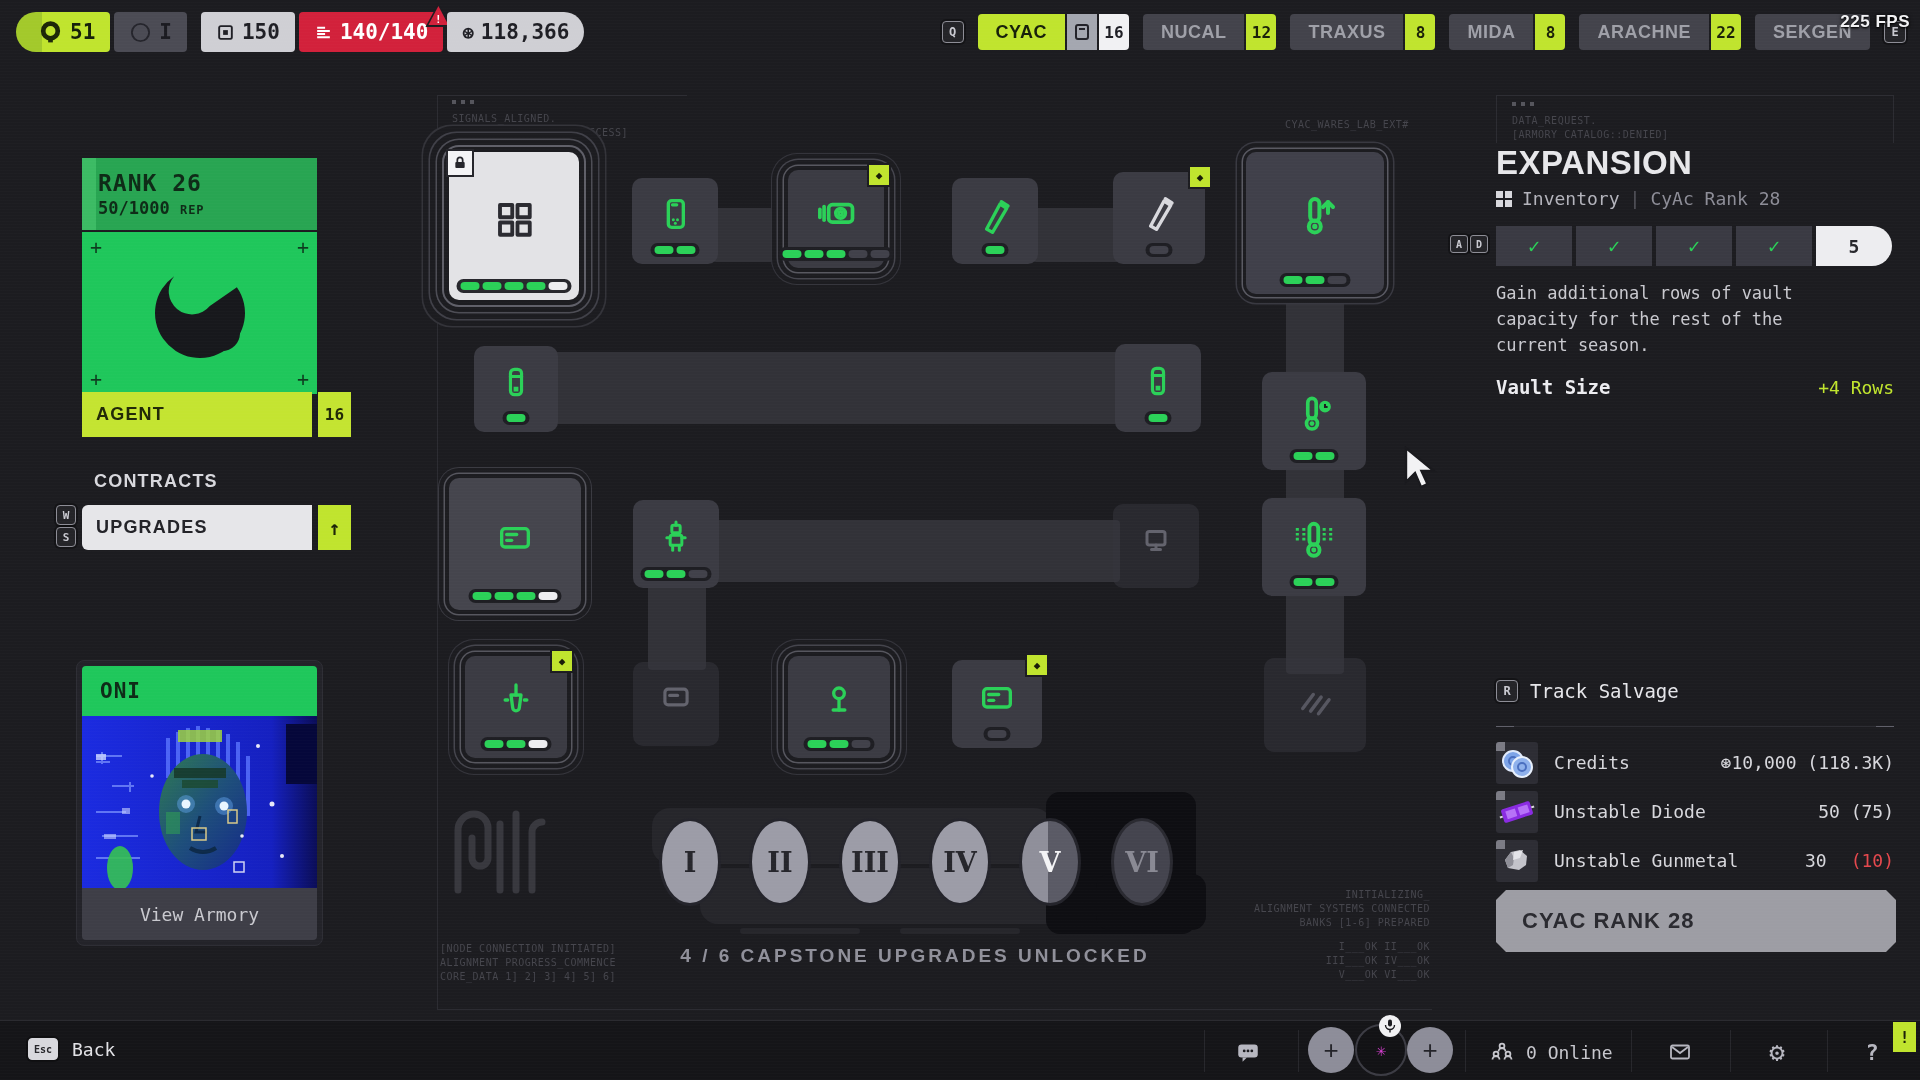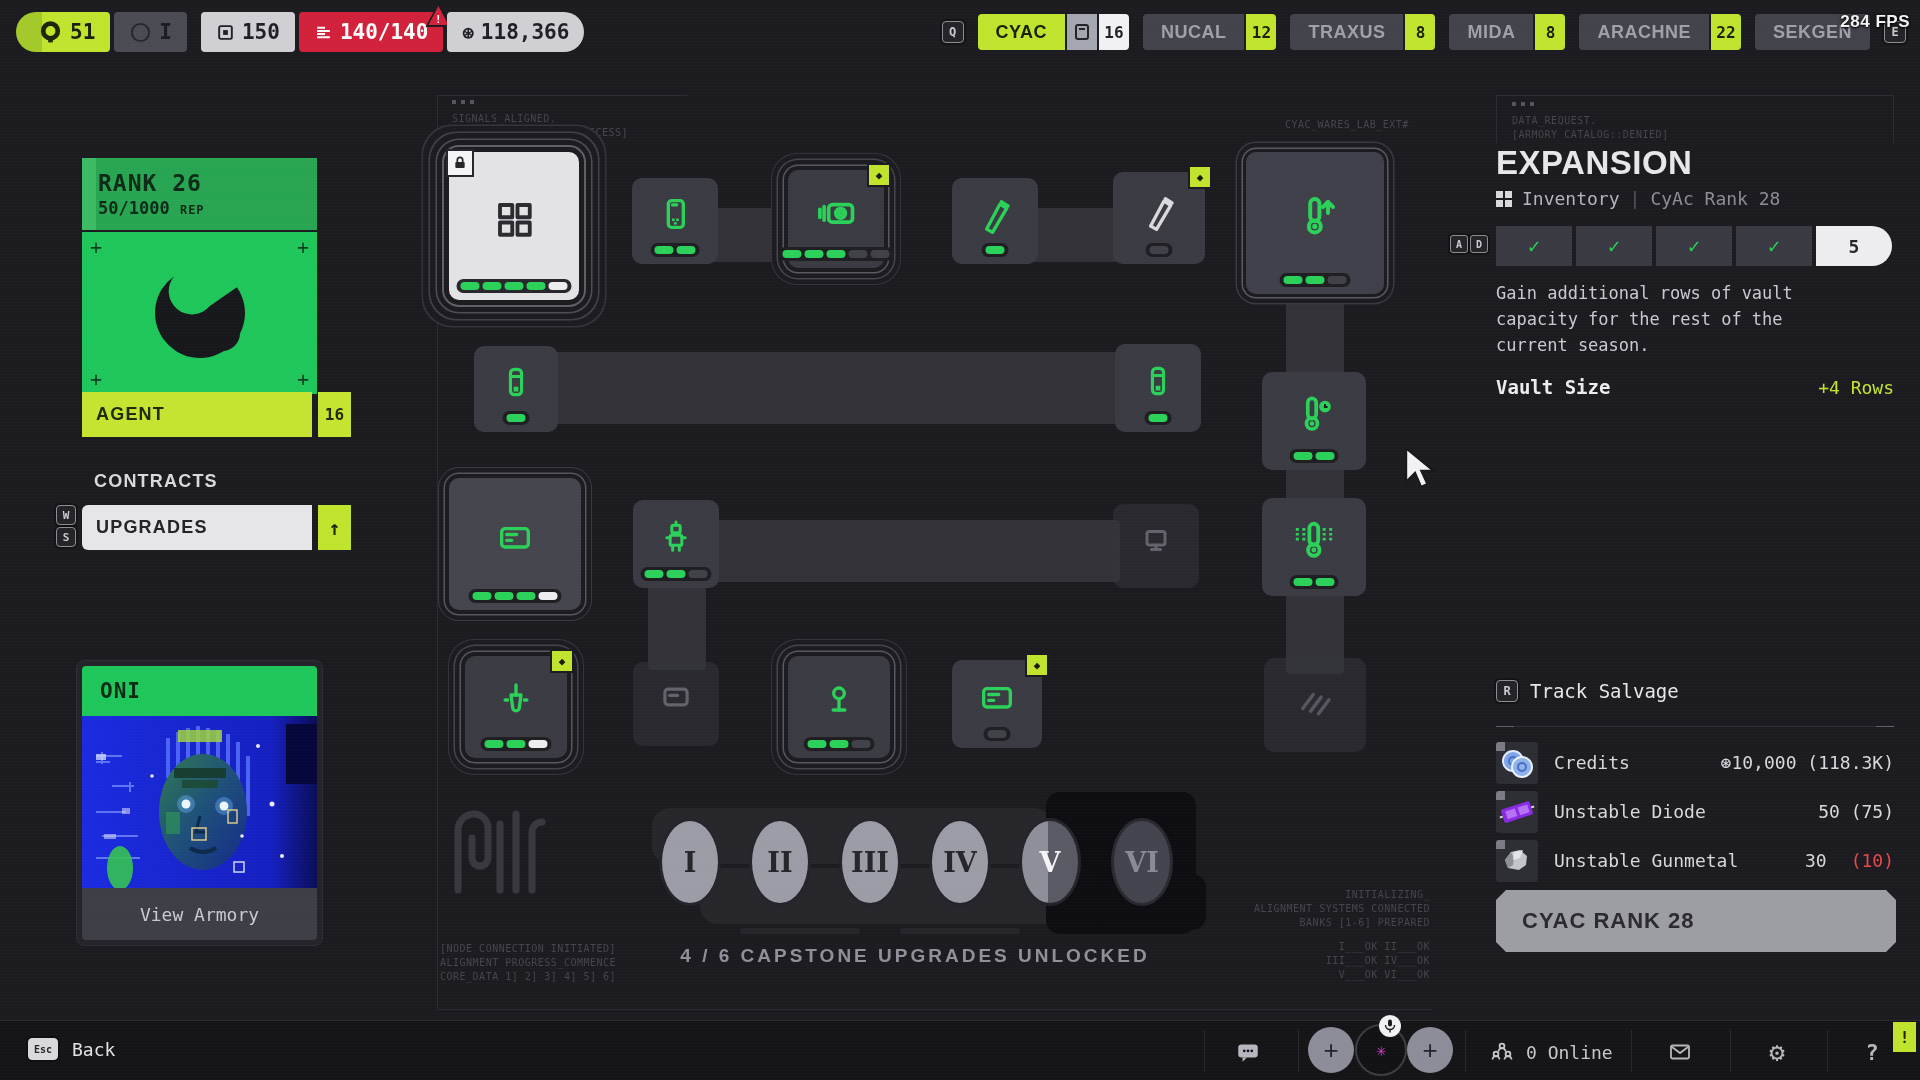--- a/index.html
+++ b/index.html
@@ -219,21 +219,21 @@
           <div class="tab">
             <div class="main">ARACHNE</div>
             <div class="cnt">22</div>
           </div>
           <div class="tab single">
             <div class="main">SEKGEN</div>
           </div>
         </div>
       <span class="key">E</span>
     </div>
-    <div class="fps">284 FPS</div>
+    <div class="fps">225 FPS</div>
   </div>
 
   <div class="rankcard">
     <div class="rank-head">
       <div class="t">RANK 26</div>
       <div class="r"><span>50/1000</span> <em>REP</em></div>
     </div>
     <div class="rank-body">
       <span class="corner" style="left:8px;top:8px">+</span>
       <span class="corner" style="right:8px;top:8px">+</span>

